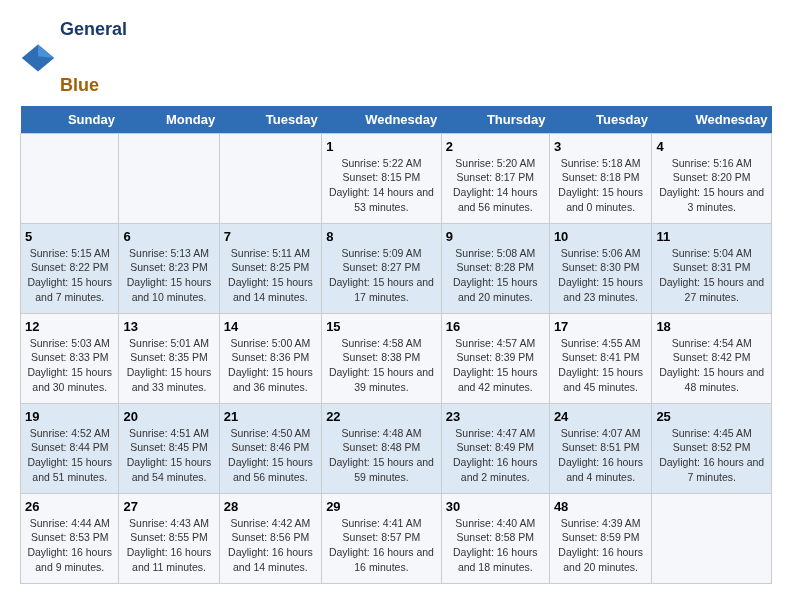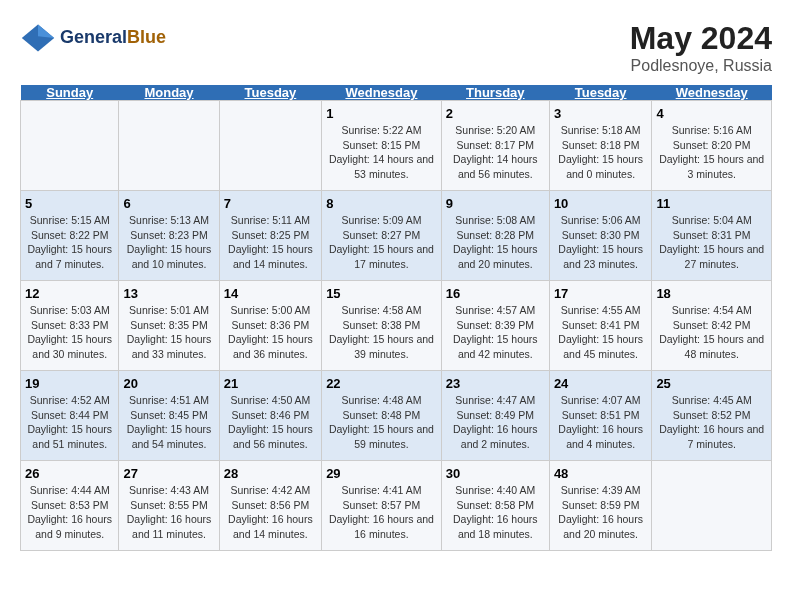--- a/index.html
+++ b/index.html
@@ -15,25 +15,26 @@
       justify-content: space-between;
       align-items: flex-start;
       margin-bottom: 10px;
     }
     .logo {
       display: flex;
       align-items: center;
     }
     .logo-text {
       display: flex;
-      flex-direction: row;
+      flex-direction: column;
       font-size: 18px;
       font-weight: bold;
       color: #1a3a6b;
       line-height: 1.1;
+      gap: 36px;
     }
     .logo-text span:last-child {
       color: #a16207;
     }
     .logo-icon {
       width: 36px;
       height: 36px;
       margin-right: 4px;
     }
     .title-block {
@@ -52,25 +53,24 @@
     table {
       width: 100%;
       border-collapse: collapse;
       font-size: 11px;
     }
     thead tr {
       background: #2f6eb5;
       color: #fff;
     }
     thead th {
-      padding: 0 4px;
-      text-align: center;
+      padding: 6px 4px;
+      text-align: right;
       font-size: 13px;
       font-weight: bold;
-      text-decoration: underline;
     }
     tbody tr {
       vertical-align: top;
     }
     tbody tr:nth-child(odd) {
       background: #f5f7fa;
     }
     tbody tr:nth-child(even) {
       background: #dde8f5;
     }
@@ -102,24 +102,20 @@
     <svg class="logo-icon" viewBox="0 0 40 40">
       <rect x="0" y="0" width="40" height="40" fill="white"></rect>
       <polygon points="20,5 38,20 20,35 2,20" fill="#2f6eb5"></polygon>
       <polygon points="20,5 38,20 20,18" fill="#4a90d9"></polygon>
     </svg>
     <div class="logo-text">
       <span>General</span>
       <span>Blue</span>
     </div>
   </div>
-  <div class="title-block">
-    <h1>May 2024</h1>
-    <h2>Podlesnoye, Russia</h2>
-  </div>
 </div>
 
 <table>
   <thead>
     <tr>
     <th>Sunday</th>
         <th>Monday</th>
         <th>Tuesday</th>
         <th>Wednesday</th>
         <th>Thursday</th>

